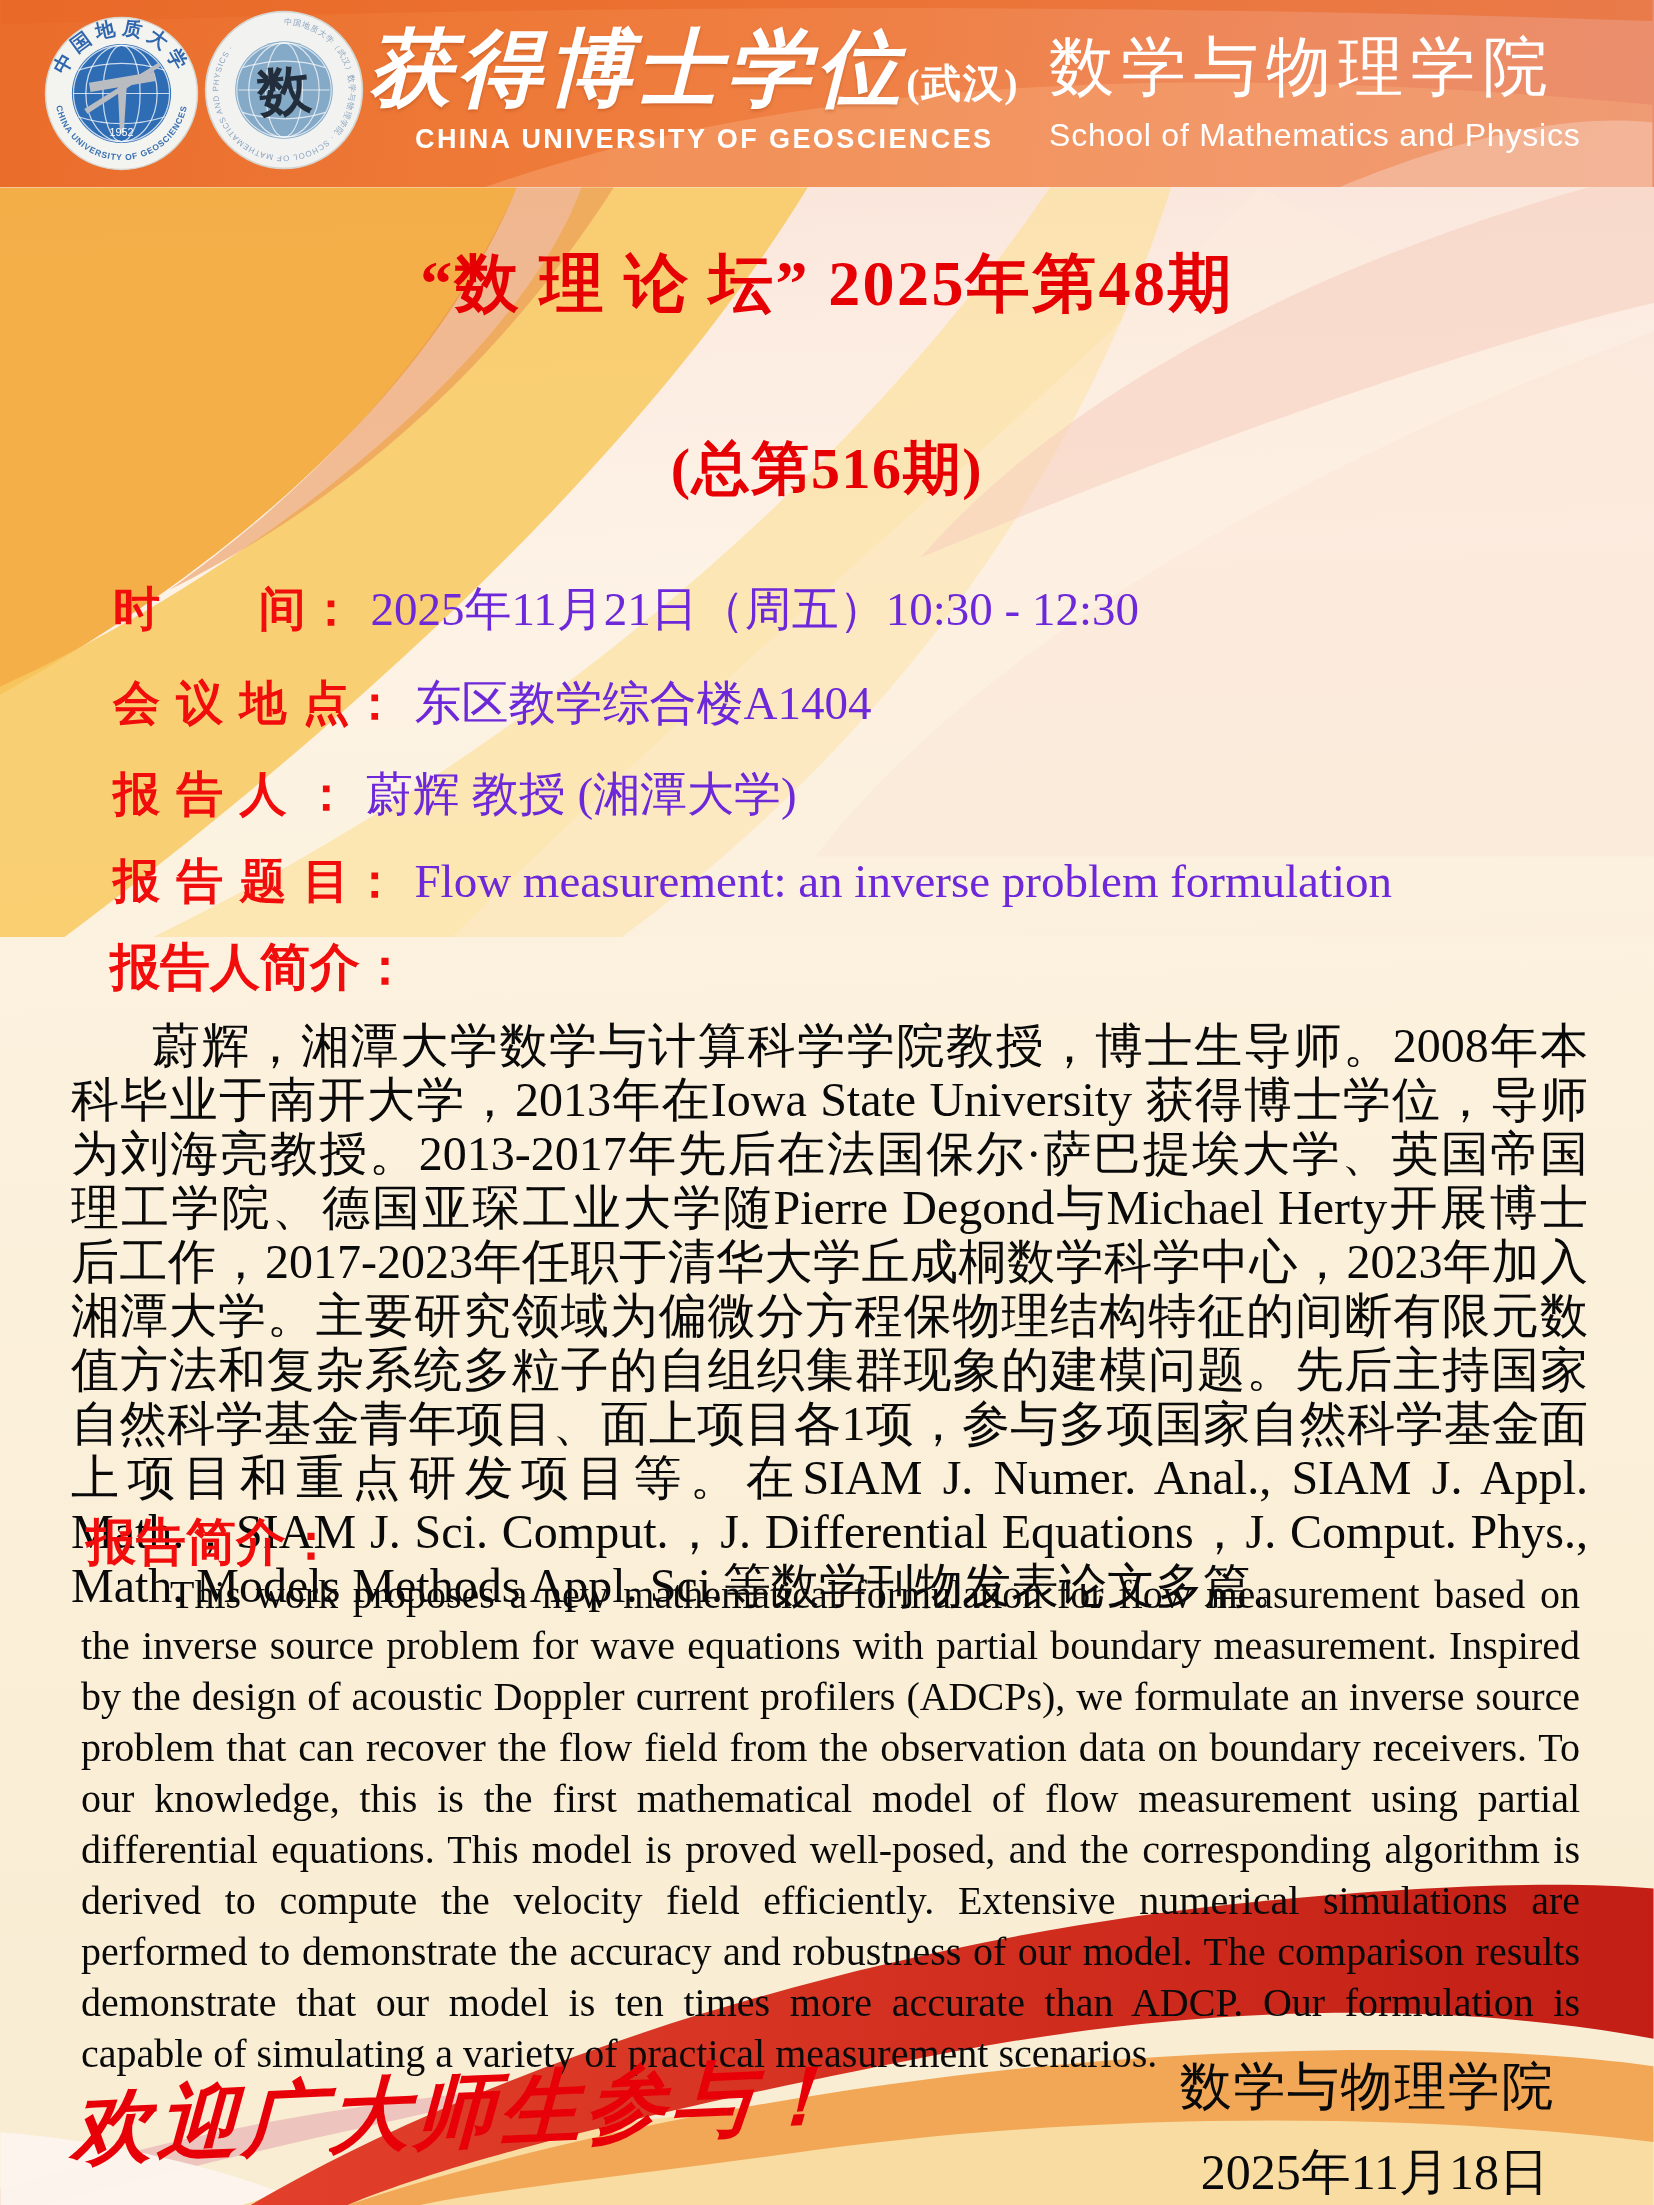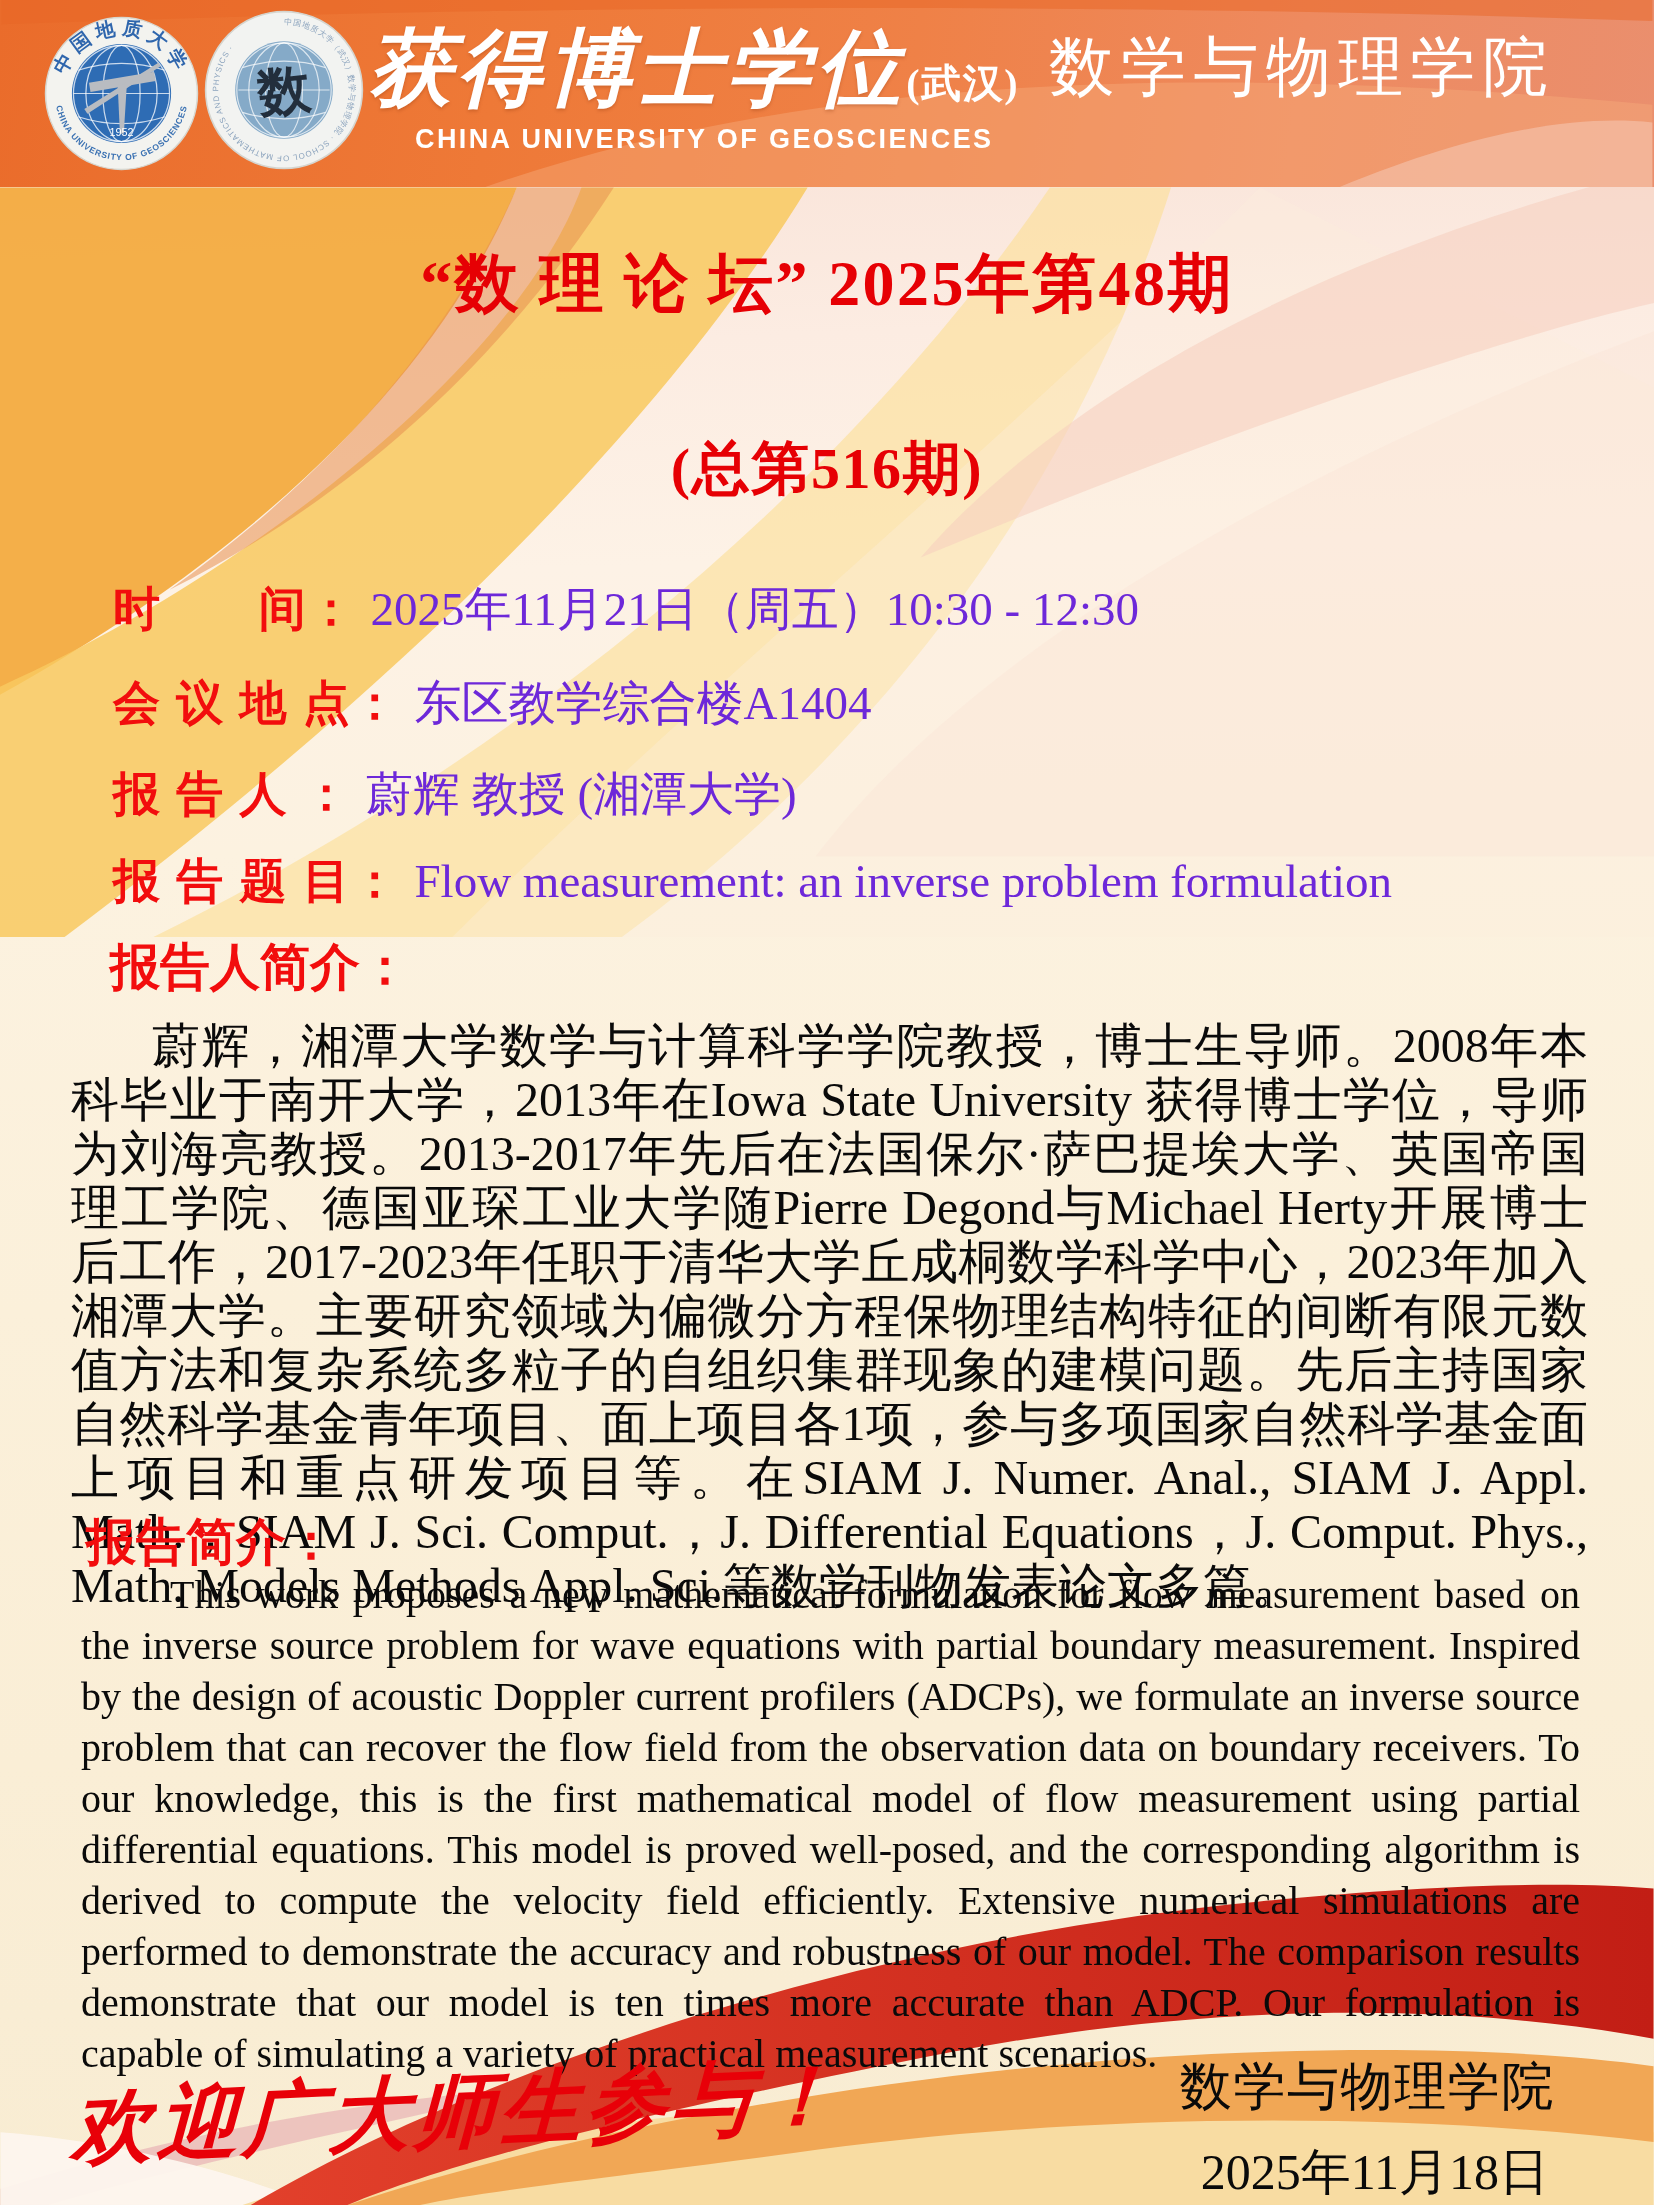--- a/index.html
+++ b/index.html
@@ -153,20 +153,21 @@
 
   <div class="univ-block">
     <div>
       <span class="univ-zh">获得博士学位</span><span class="univ-campus">(武汉)</span>
     </div>
     <div class="univ-en">CHINA UNIVERSITY OF GEOSCIENCES</div>
   </div>
 
   <div class="school-block">
     <div class="school-zh">数学与物理学院</div>
+    <div class="school-en">School of Mathematics and Physics</div>
   </div>
 </div>
 
 <div class="abs title-line title-1">“数 理 论 坛” 2025年第48期</div>
 <div class="abs title-line title-2">(总第516期)</div>
 
 <div class="abs info-row row-0">
   <span class="info-label">时　　间：</span><span class="info-value">2025年11月21日（周五）10:30 - 12:30</span>
 </div>
 <div class="abs info-row row-1">

